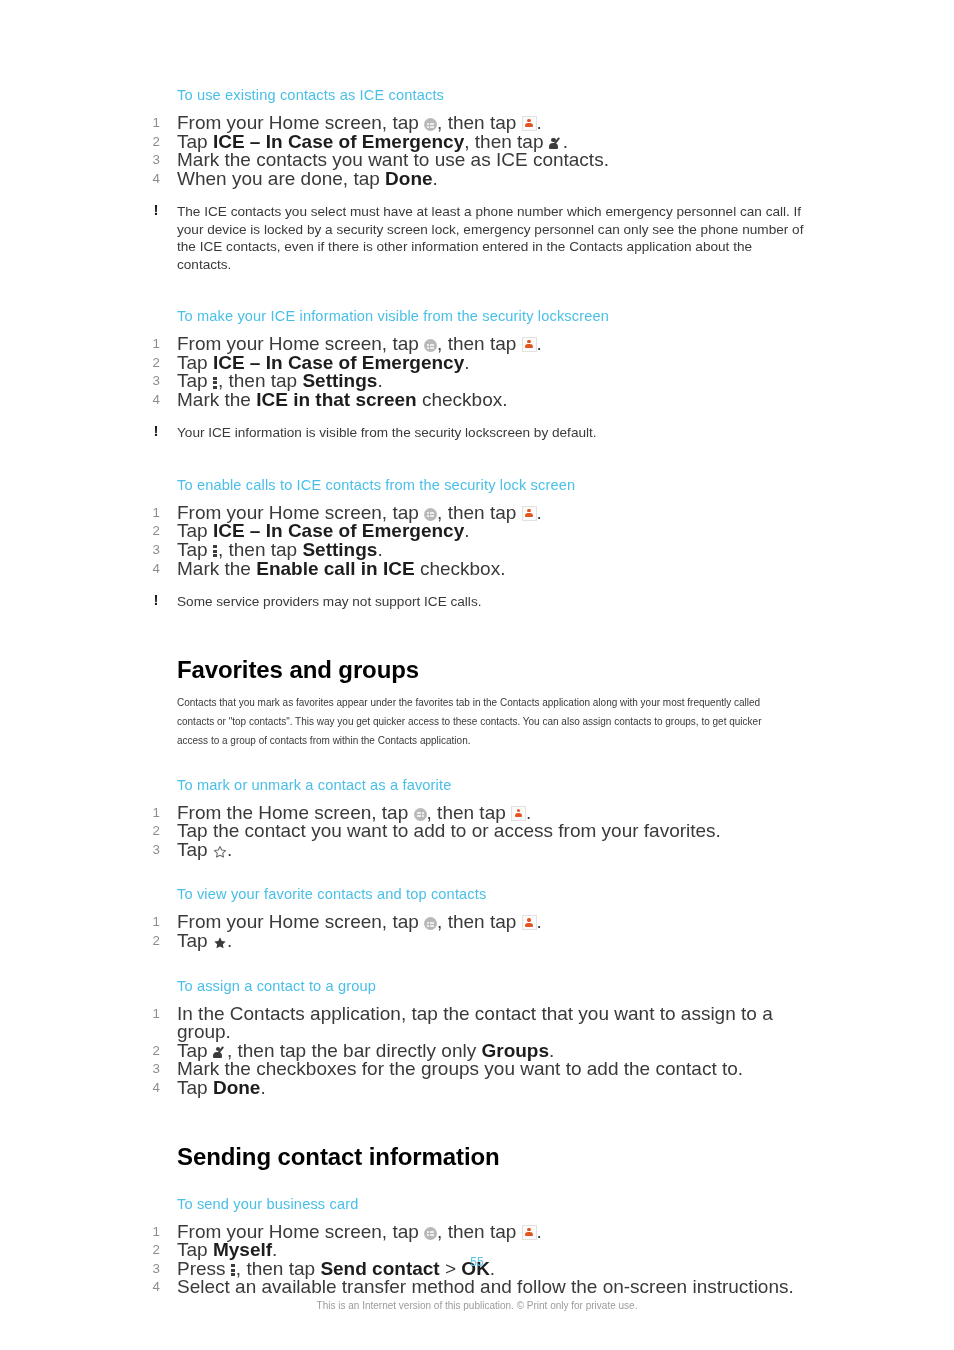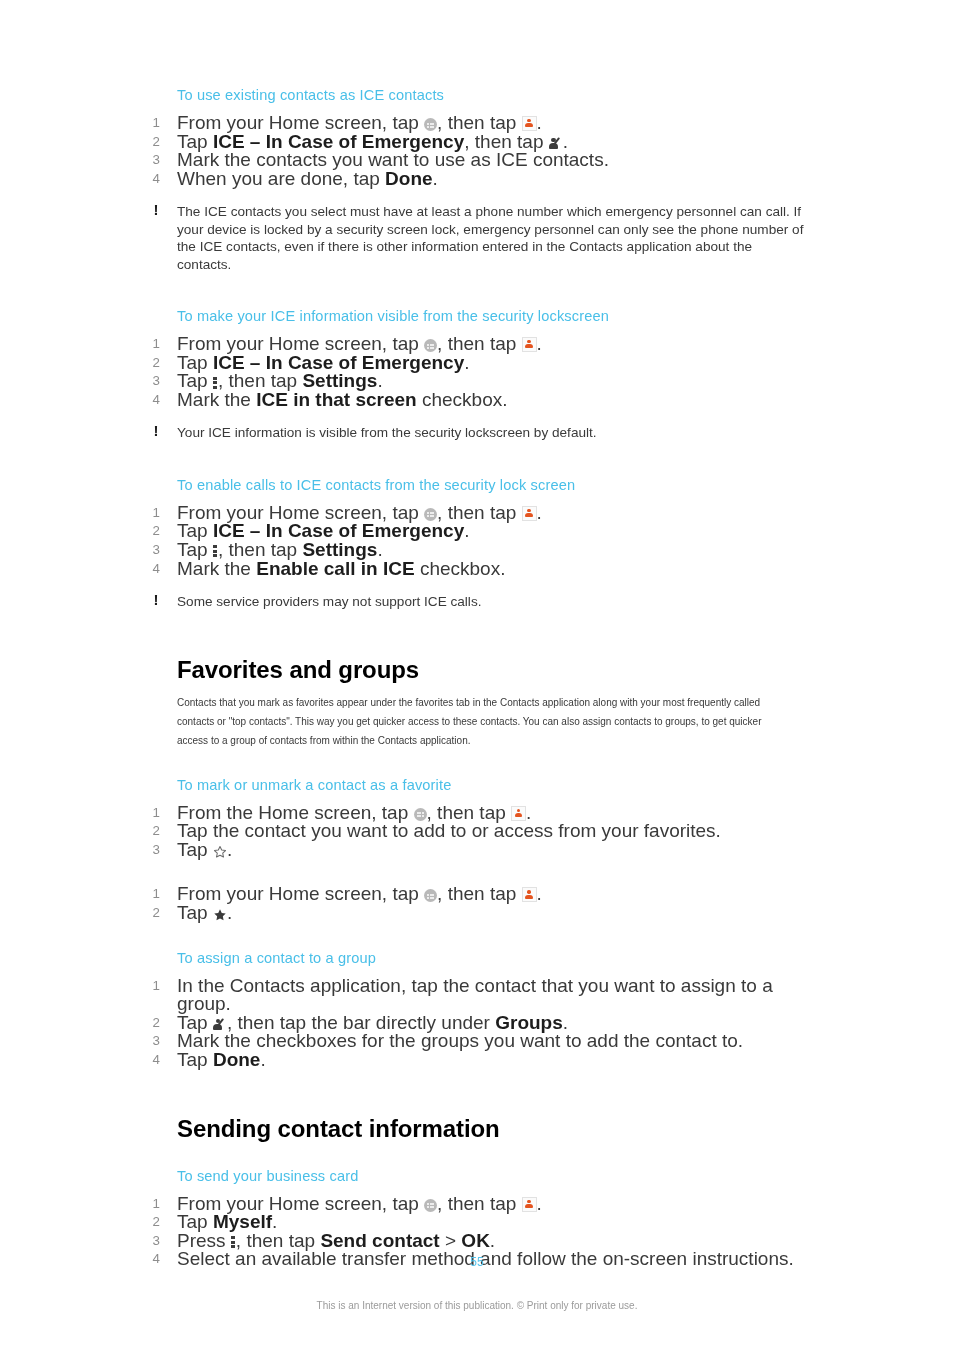--- a/index.html
+++ b/index.html
@@ -340,20 +340,21 @@
                 <path d="M12 2.6l2.9 6.0 6.6 .9 -4.8 4.6 1.2 6.5 -5.9 -3.1 -5.9 3.1 1.2 -6.5 -4.8 -4.6 6.6 -.9z" fill="none" stroke="#6b6b6b" stroke-width="1.8" stroke-linejoin="round"></path>
               </svg>
           </span><span>.</span>
         </li>
       </ol>
     </div>
 
     <div class="gap-md"></div>
 
     <div class="proc">
+      <h3 class="proc-title">To view your favorite contacts and top contacts</h3>
       <ol class="steps">
         <li>
           <span>From your Home screen, tap</span>
           <span class="ic ic-appdrawer"><i></i><i></i><i></i><i></i><i></i><i></i></span><span>, then tap</span>
           <span class="ic ic-contacts"><span class="head"></span><span class="body"></span></span><span>.</span>
         </li>
         <li>
           <span>Tap</span>
           <span class="ic ic-star">
             <svg viewBox="0 0 24 24">
@@ -365,21 +366,21 @@
     </div>
 
     <div class="gap-md"></div>
 
     <div class="proc">
       <h3 class="proc-title">To assign a contact to a group</h3>
       <ol class="steps">
         <li>In the Contacts application, tap the contact that you want to assign to a group.</li>
         <li>
           <span>Tap</span>
-          <span class="ic ic-personedit"><span class="head"></span><span class="body"></span><span class="pen"></span></span><span>, then tap the bar directly under</span>
+          <span class="ic ic-personedit"><span class="head"></span><span class="body"></span><span class="pen"></span></span><span>, then tap the bar directly only</span>
           <b>Groups</b><span>.</span>
         </li>
         <li>Mark the checkboxes for the groups you want to add the contact to.</li>
         <li>
           <span>Tap</span>
           <b>Done</b><span>.</span>
         </li>
       </ol>
     </div>
 

